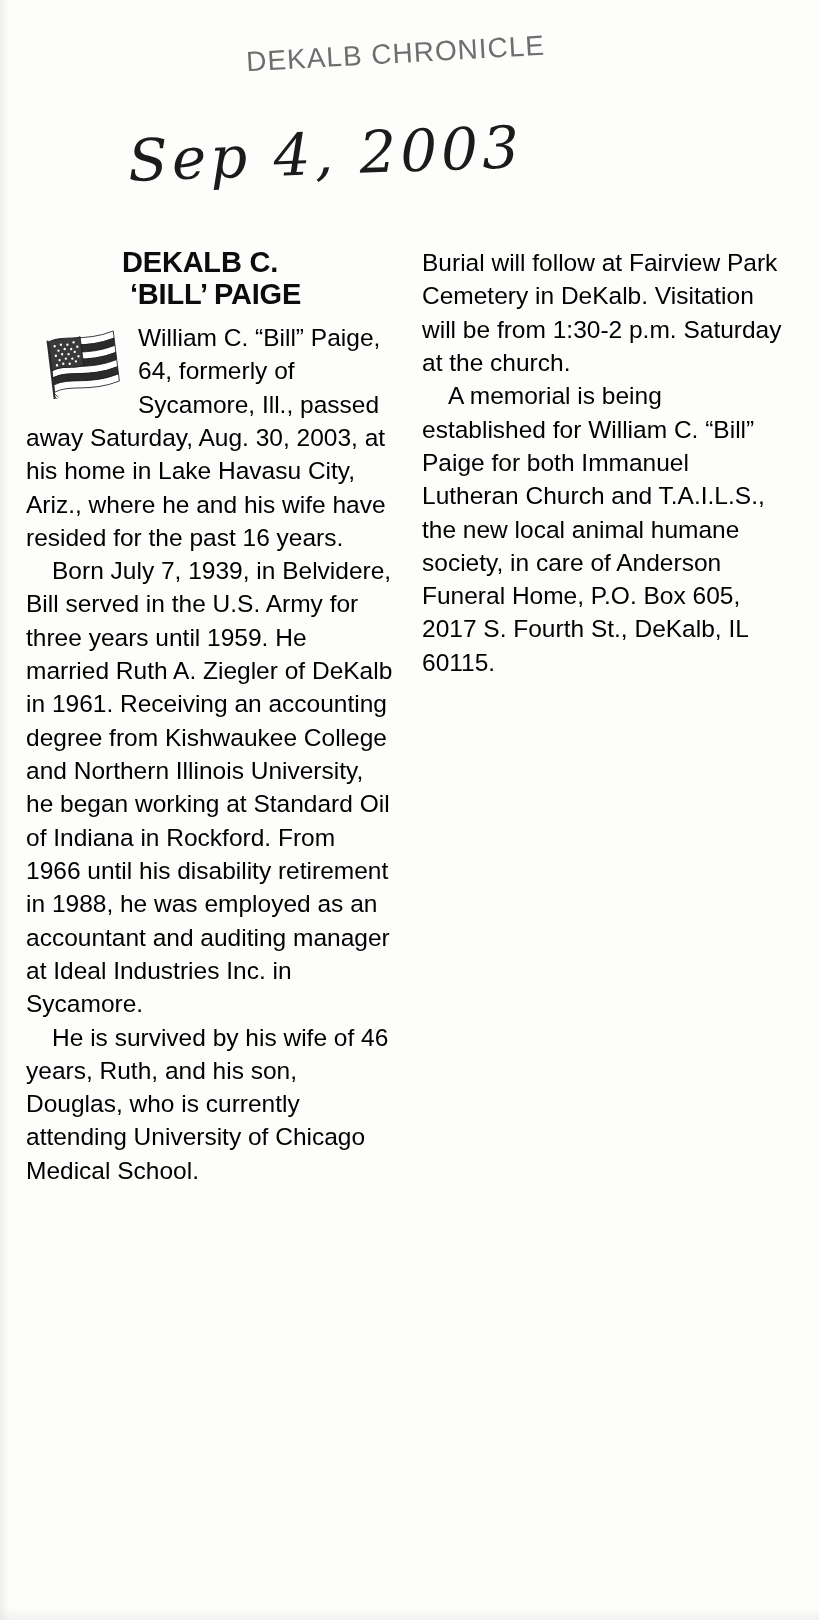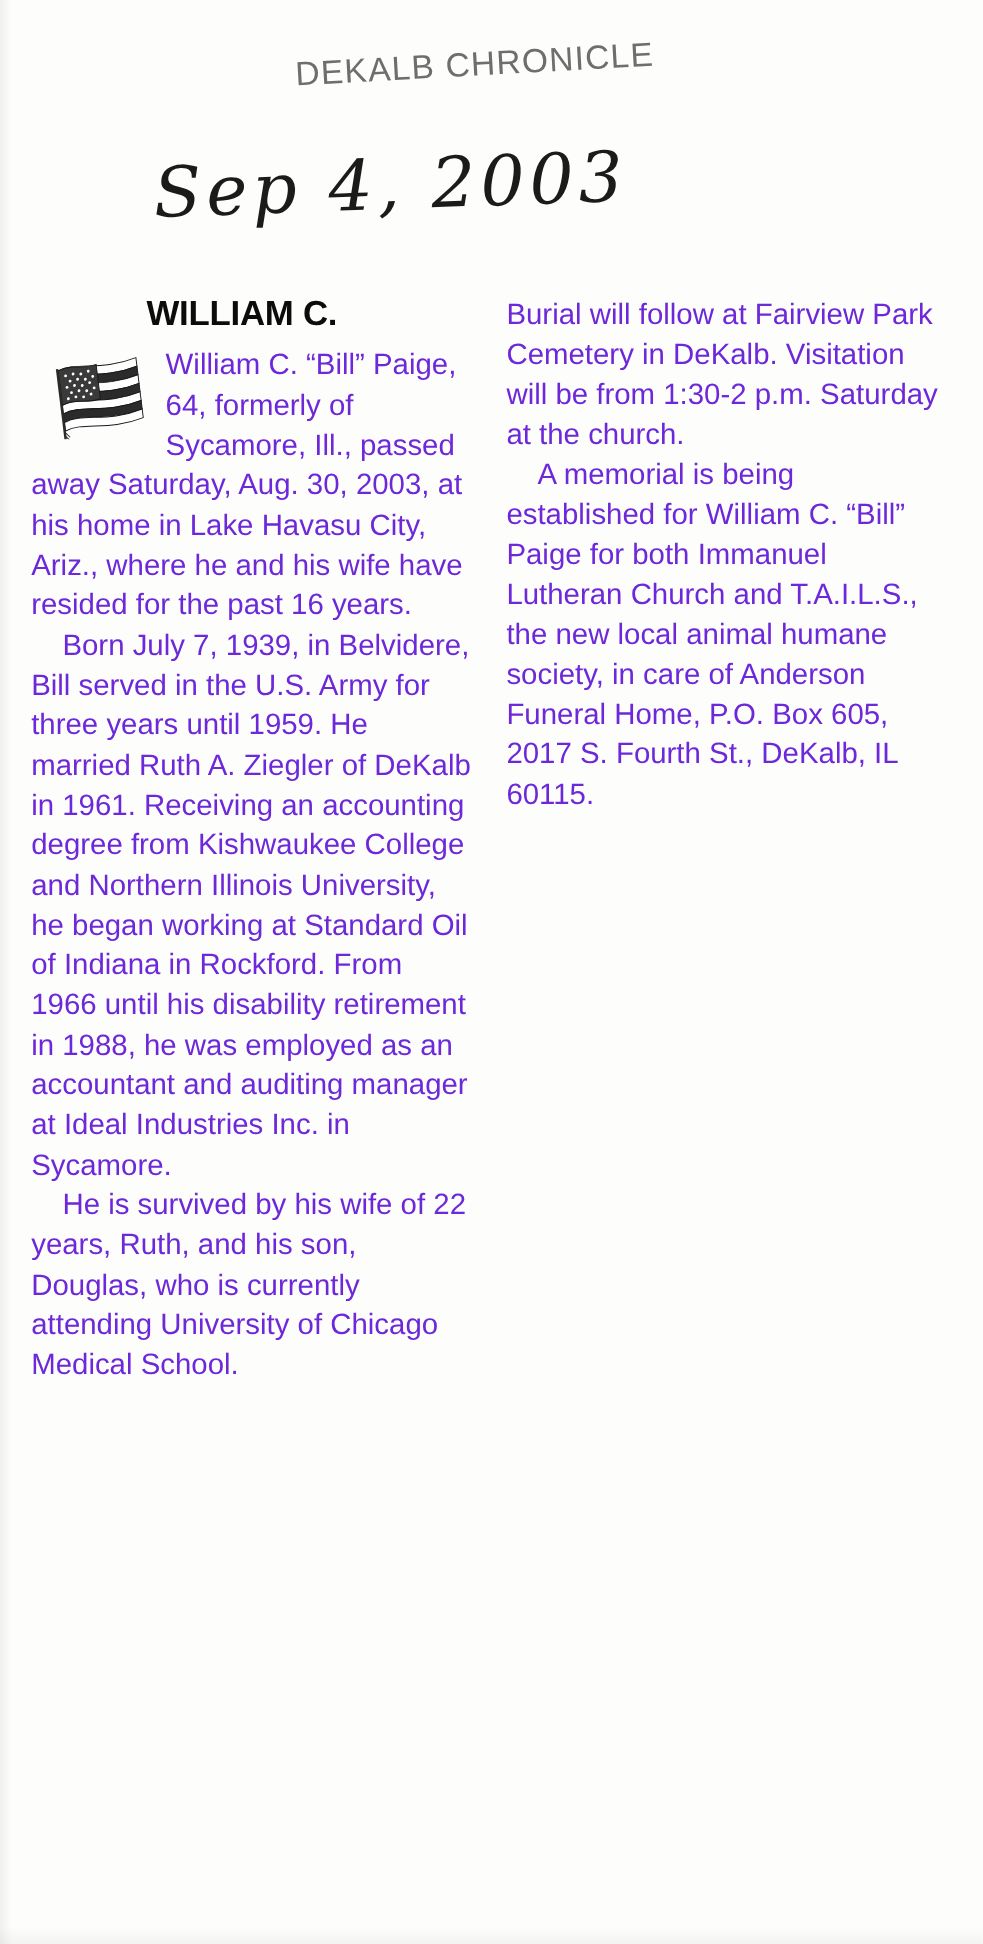--- a/index.html
+++ b/index.html
@@ -84,21 +84,21 @@
     width: 88px;
     height: 74px;
     margin: 4px 10px 2px 14px;
     position: relative;
   }
 
   .body-text {
     font-family: "Liberation Sans", sans-serif;
     font-size: 24.5px;
     line-height: 1.36;
-    color: #6d28d9;
+    color: #000000;
     text-align: left;
   }
   .body-text p {
     margin: 0;
   }
   .body-text p.indent {
     text-indent: 26px;
   }
   .col-right .body-text p.indent {
     text-indent: 26px;
@@ -130,21 +130,22 @@
 
   <div class="masthead">DEKALB CHRONICLE</div>
 
   <div class="handwritten-date">Sep 4, 2003</div>
 
   <div class="columns">
 
     <div class="col col-left">
 
       <h1 class="headline">
-        <span>WILLIAM C.</span>
+        <span>DEKALB C.</span>
+        <span class="line2">‘BILL’ PAIGE</span>
       </h1>
 
       <div class="flag">
         <svg viewBox="0 0 110 92" width="88" height="74" aria-hidden="true">
           <g transform="rotate(-7 55 46)">
 
             <g stroke="#1a1a1a" stroke-width="1">
               <path d="M14,16 C34,8 58,22 96,12 L96,21 C58,31 34,17 14,25 Z" fill="#ffffff"></path>
               <path d="M14,25 C34,17 58,31 96,21 L96,30 C58,40 34,26 14,34 Z" fill="#2b2b2b"></path>
               <path d="M14,34 C34,26 58,40 96,30 L96,39 C58,49 34,35 14,43 Z" fill="#ffffff"></path>
@@ -180,21 +181,21 @@
 
             <path d="M13,14 L13,88" stroke="#2b2b2b" stroke-width="2.5" fill="none"></path>
             <path d="M13,80 l5,6 M13,84 l4,5" stroke="#2b2b2b" stroke-width="1" fill="none"></path>
           </g>
         </svg>
       </div>
 
       <div class="body-text">
         <p>William C. “Bill” Paige, 64, formerly of Sycamore, Ill., passed away Saturday, Aug. 30, 2003, at his home in Lake Havasu City, Ariz., where he and his wife have resided for the past 16 years.</p>
         <p class="indent">Born July 7, 1939, in Belvidere, Bill served in the U.S. Army for three years until 1959. He married Ruth A. Ziegler of DeKalb in 1961. Receiving an accounting degree from Kishwaukee College and Northern Illinois University, he began working at Standard Oil of Indiana in Rockford. From 1966 until his disability retirement in 1988, he was employed as an accountant and auditing manager at Ideal Industries Inc. in Sycamore.</p>
-        <p class="indent">He is survived by his wife of 22 years, Ruth, and his son, Douglas, who is currently attending University of Chicago Medical School.</p>
+        <p class="indent">He is survived by his wife of 46 years, Ruth, and his son, Douglas, who is currently attending University of Chicago Medical School.</p>
       </div>
 
     </div>
 
     <div class="col col-right">
       <div class="body-text">
         <p>Burial will follow at Fairview Park Cemetery in DeKalb. Visitation will be from 1:30-2 p.m. Saturday at the church.</p>
         <p class="indent">A memorial is being established for William C. “Bill” Paige for both Immanuel Lutheran Church and T.A.I.L.S., the new local animal humane society, in care of Anderson Funeral Home, P.O. Box 605, 2017 S. Fourth St., DeKalb, IL 60115.</p>
       </div>
     </div>

